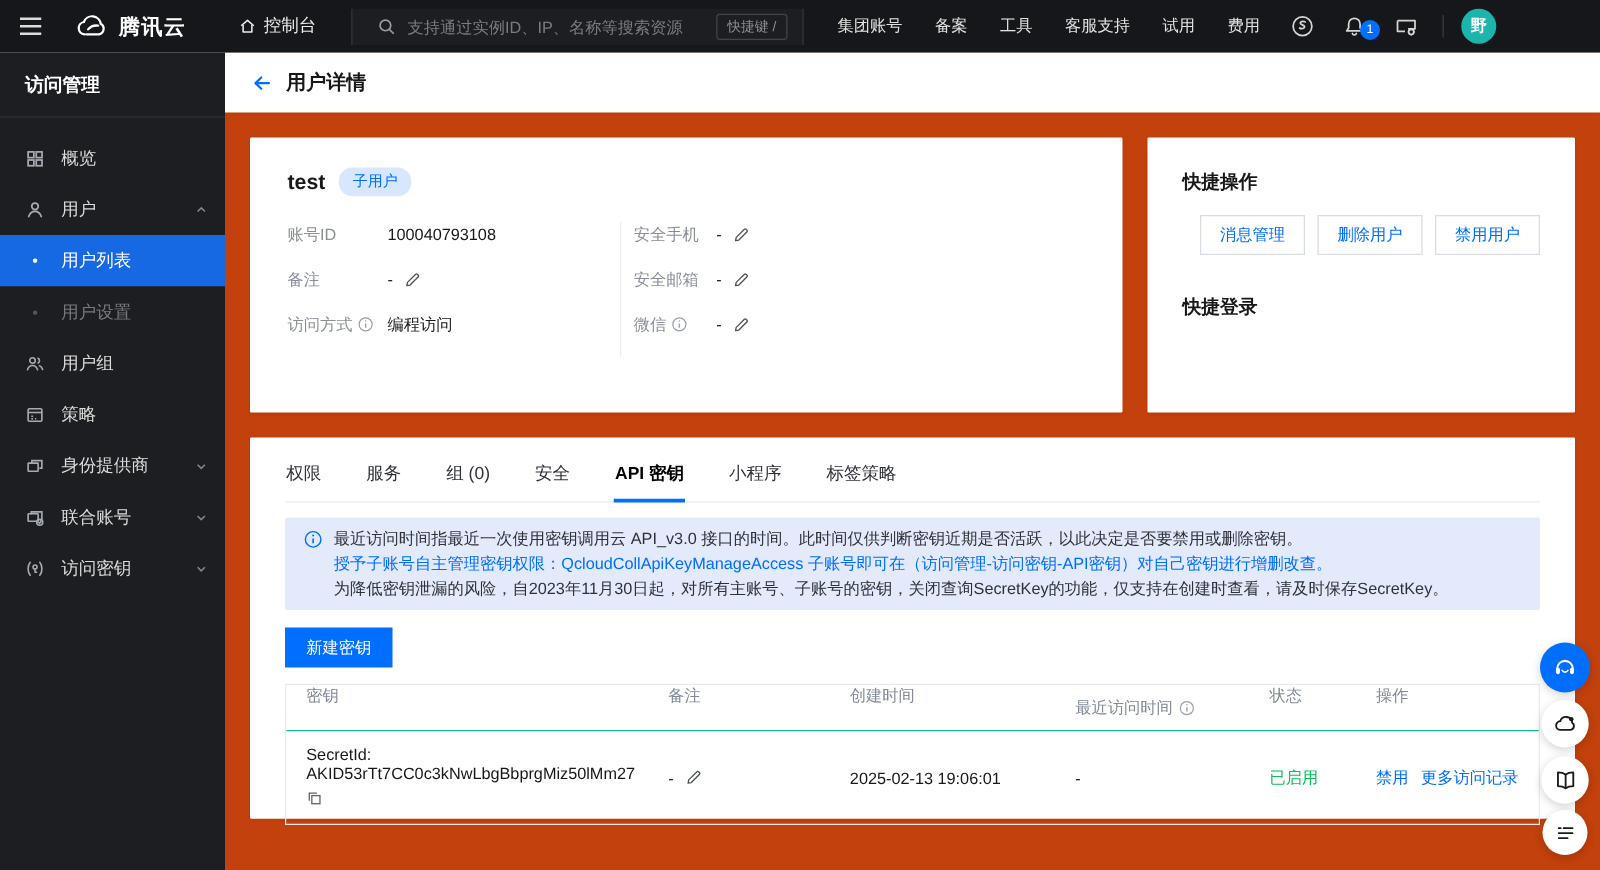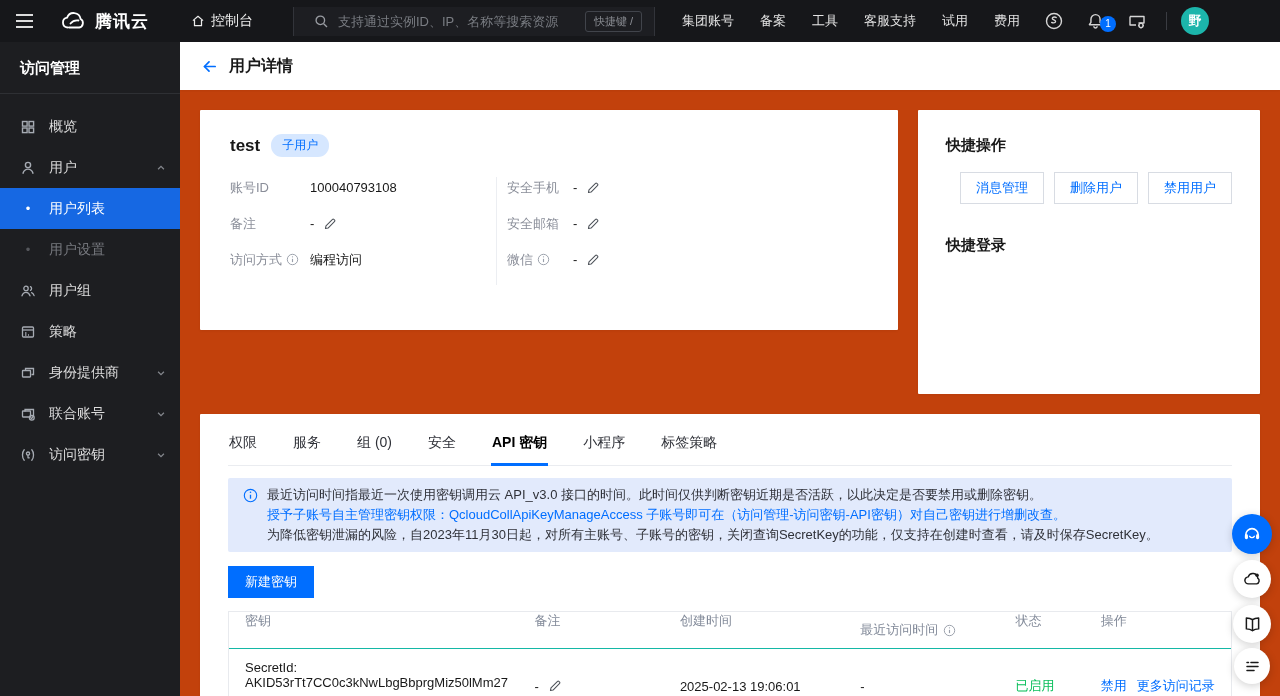--- a/index.html
+++ b/index.html
@@ -6,21 +6,21 @@
   html,body { width:1280px; height:696px; overflow:hidden; }
   body { font-family:"Liberation Sans","DejaVu Sans",sans-serif; background:#eff1f4; position:relative; font-size:13px; color:#181818; }
 
   
   .topbar { position:absolute; top:0; left:0; width:1280px; height:42px; background:#16171a; display:flex; align-items:center; color:#e8e8e8; z-index:30; }
   .hamburger { width:48px; height:42px; display:flex; flex-direction:column; justify-content:center; align-items:center; gap:4px; cursor:pointer; }
   .hamburger span { display:block; width:17px; height:2px; background:#dcdcdc; }
   .brand { display:flex; align-items:center; gap:9px; margin-left:12px; cursor:pointer; }
   .brand-text { font-size:17px; font-weight:bold; letter-spacing:1px; color:#fff; }
   .console-item { display:flex; align-items:center; gap:6px; margin-left:42px; font-size:14px; color:#ececec; cursor:pointer; }
-  .search-zone { width:362px; height:29px; margin-left:40px; border-left:1px solid #32343a; border-right:1px solid #32343a; background:#1d1e22; display:flex; align-items:center; padding:0 12px 0 20px; }
+  .search-zone { width:362px; height:29px; margin-left:28px; border-left:1px solid #32343a; border-right:1px solid #32343a; background:#1d1e22; display:flex; align-items:center; padding:0 12px 0 20px; }
   .search-zone input { flex:1; background:transparent; border:none; outline:none; color:#cfcfcf; font-size:13px; margin-left:9px; font-family:inherit; }
   .search-zone input::placeholder { color:#797c82; }
   .shortcut-badge { border:1px solid #41444b; color:#8d9096; font-size:11px; padding:2px 8px; border-radius:3px; white-space:nowrap; }
   .top-menu { display:flex; align-items:flex-start; margin-left:14px; }
   .top-menu-item { padding:0 13px; font-size:13px; color:#e3e3e3; cursor:pointer; white-space:nowrap; line-height:42px; }
   .top-iconbtn { padding:0 11px; display:flex; align-items:center; position:relative; cursor:pointer; color:#d6d6d6; }
   .badge { position:absolute; top:4px; right:0px; min-width:16px; height:16px; border-radius:8px; background:#006eff; color:#fff; font-size:10px; line-height:16px; text-align:center; padding:0 4px; }
   .top-divider { width:1px; height:18px; background:#3a3c42; margin:0 8px; }
   .avatar { width:28px; height:28px; border-radius:50%; background:#1cb5ab; color:#fff; font-size:13px; font-weight:bold; display:flex; align-items:center; justify-content:center; margin:0 12px 0 6px; cursor:pointer; }
 
@@ -58,21 +58,21 @@
   .fields-right { flex:1; padding-left:10px; }
   .field-row { display:flex; align-items:center; height:21px; margin-bottom:15px; }
   .field-label { color:#8a8e99; font-size:13px; display:flex; align-items:center; gap:4px; flex:none; }
   .fields-left .field-label { width:80px; }
   .fields-right .field-label { width:66px; }
   .field-value { color:#181818; font-size:13px; display:flex; align-items:center; gap:9px; }
   .pencil { color:#4d5259; cursor:pointer; display:flex; }
   .info-i { display:inline-flex; }
 
   
-  .quick-card { flex:1; height:284px; padding:26px 28px; }
+  .quick-card { flex:1; height:220px; padding:26px 28px; }
   .quick-title { font-size:15px; font-weight:bold; color:#181818; }
   .quick-btn-row { display:flex; gap:10px; margin-top:17px; margin-left:14px; }
   .quick-btn { background:#fff; border:1px solid #d8dce3; color:#006eff; font-size:13px; padding:6px 15px; cursor:pointer; font-family:inherit; white-space:nowrap; }
   .quick-login-title { font-size:15px; font-weight:bold; color:#181818; margin-top:32px; }
 
   
   .detail-card { margin-top:20px; height:305px; padding:16px 28px 0; }
   .tabs { display:flex; gap:34px; border-bottom:1px solid #eaecf0; }
   .tab { font-size:14px; color:#2f3138; padding:4px 1px 13px; cursor:pointer; position:relative; white-space:nowrap; }
   .tab.active { font-weight:bold; color:#000; }

